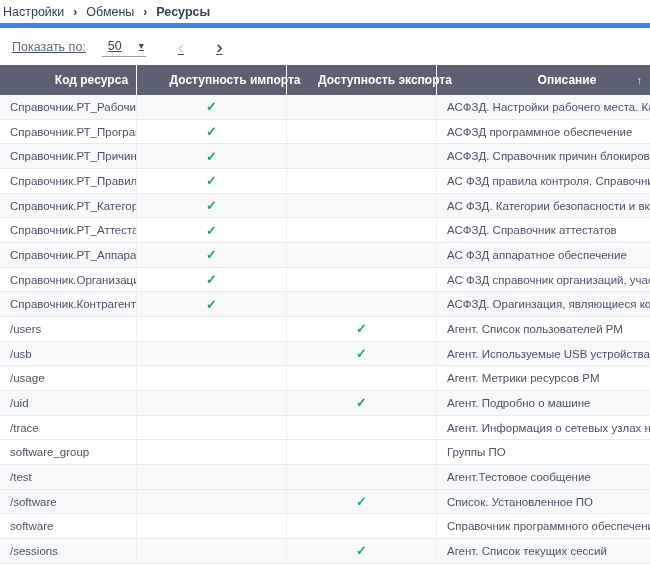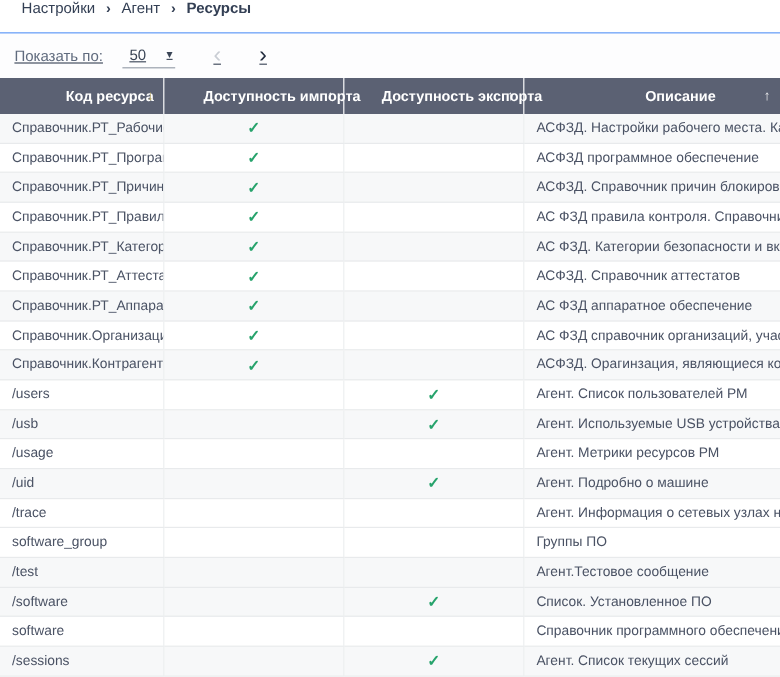--- a/index.html
+++ b/index.html
@@ -7,25 +7,25 @@
   body {
     font-family: "Liberation Sans", sans-serif;
     background: #ffffff;
     color: #465061;
   }
 
   
   .breadcrumb-bar {
     height: 28px;
     display: flex;
-    align-items: flex-start;
+    align-items: center;
     gap: 9px;
-    padding-left: 18px;
+    padding-left: 3px;
     background: #ffffff;
-    border-bottom: 1px solid #3b82f6;
+    border-bottom: 5px solid #3b82f6;
     font-size: 12.5px;
     color: #333f54;
   }
   .crumb { cursor: pointer; }
   .crumb.current { font-weight: bold; }
   .crumb-sep { font-weight: bold; font-size: 12px; color: #333f54; }
 
   
   .controls {
     height: 37px;
@@ -116,21 +116,21 @@
     line-height: 1;
   }
   .checked .check { visibility: visible; }
 </style>
 </head>
 <body>
 
 <div class="breadcrumb-bar">
   <span class="crumb">Настройки</span>
   <span class="crumb-sep">›</span>
-  <span class="crumb">Агент</span>
+  <span class="crumb">Обмены</span>
   <span class="crumb-sep">›</span>
   <span class="crumb current">Ресурсы</span>
 </div>
 
 <div class="controls">
   <span class="page-size-label">Показать по:</span>
   <div class="page-size-select">
     <span>50</span>
     <span class="caret-icon">▾</span>
   </div>

